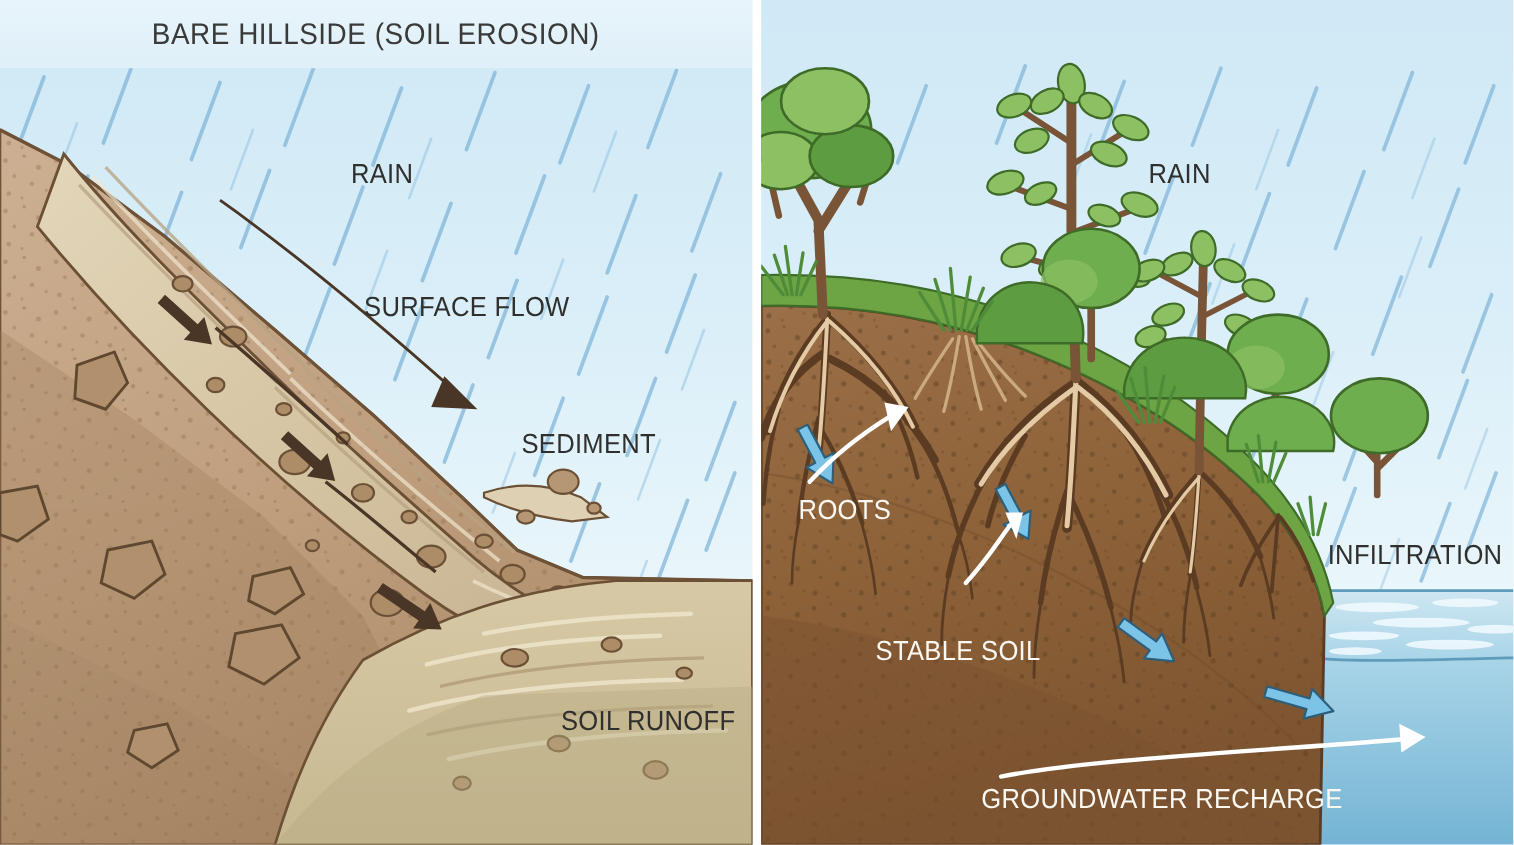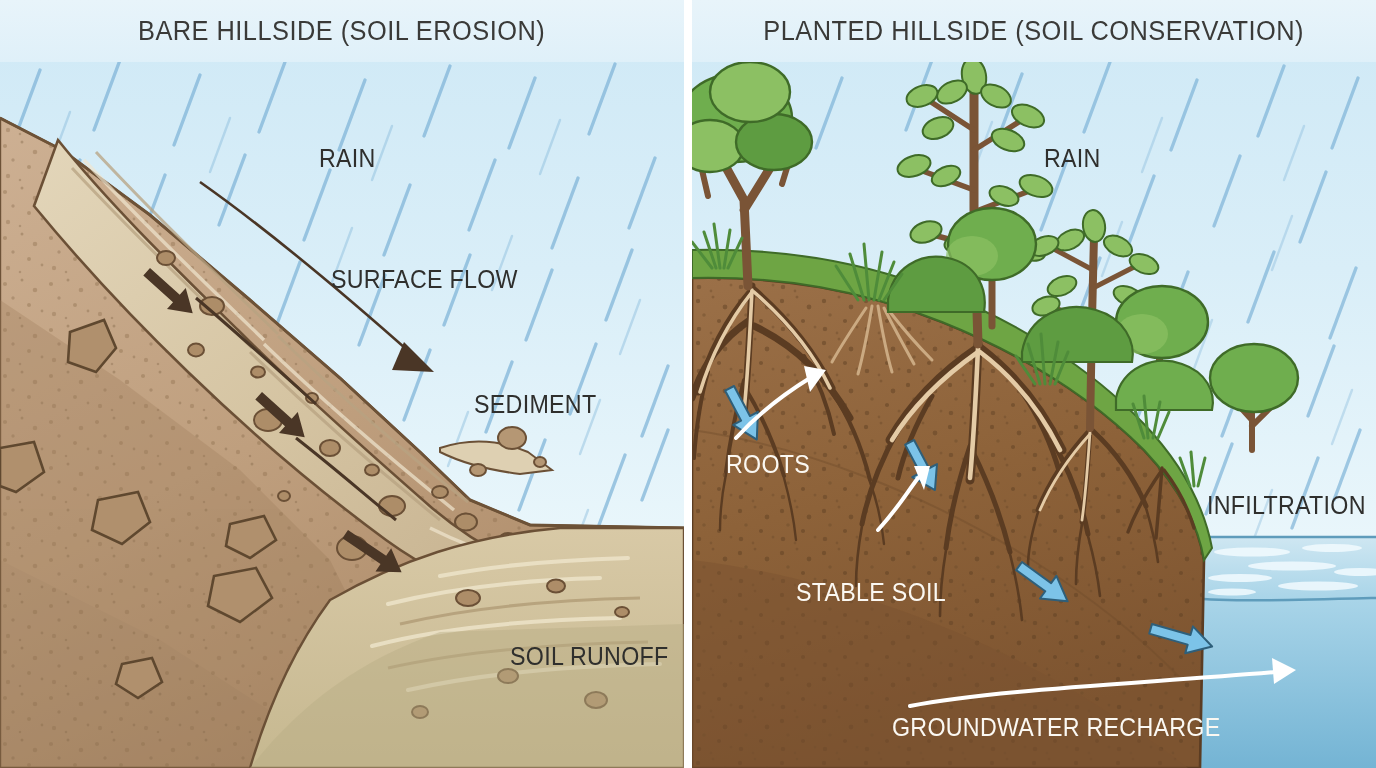--- a/index.html
+++ b/index.html
@@ -567,23 +567,20 @@
         <path d="M186,530 C206,508 214,494 226,478"></path>
         <path d="M218,706 C300,690 440,684 584,672"></path>
       </g>
       <g fill="#ffffff">
         <path d="M112,366 L134,370 L118,392 Z"></path>
         <path d="M222,466 L238,466 L232,490 Z"></path>
         <path d="M580,658 L604,670 L582,684 Z"></path>
       </g>
     </svg>
 
-    <div class="titlebar">
-      <div class="title">PLANTED HILLSIDE (SOIL CONSERVATION)</div>
-    </div>
 
     <div class="lbl dark" style="left:352px;top:144px;">RAIN</div>
     <div class="lbl light" style="left:34px;top:450px;">ROOTS</div>
     <div class="lbl light" style="left:104px;top:578px;">STABLE SOIL</div>
     <div class="lbl dark" style="left:515px;top:491px;">INFILTRATION</div>
     <div class="lbl light" style="left:200px;top:713px;">GROUNDWATER RECHARGE</div>
   </div>
 
 </div>
 

